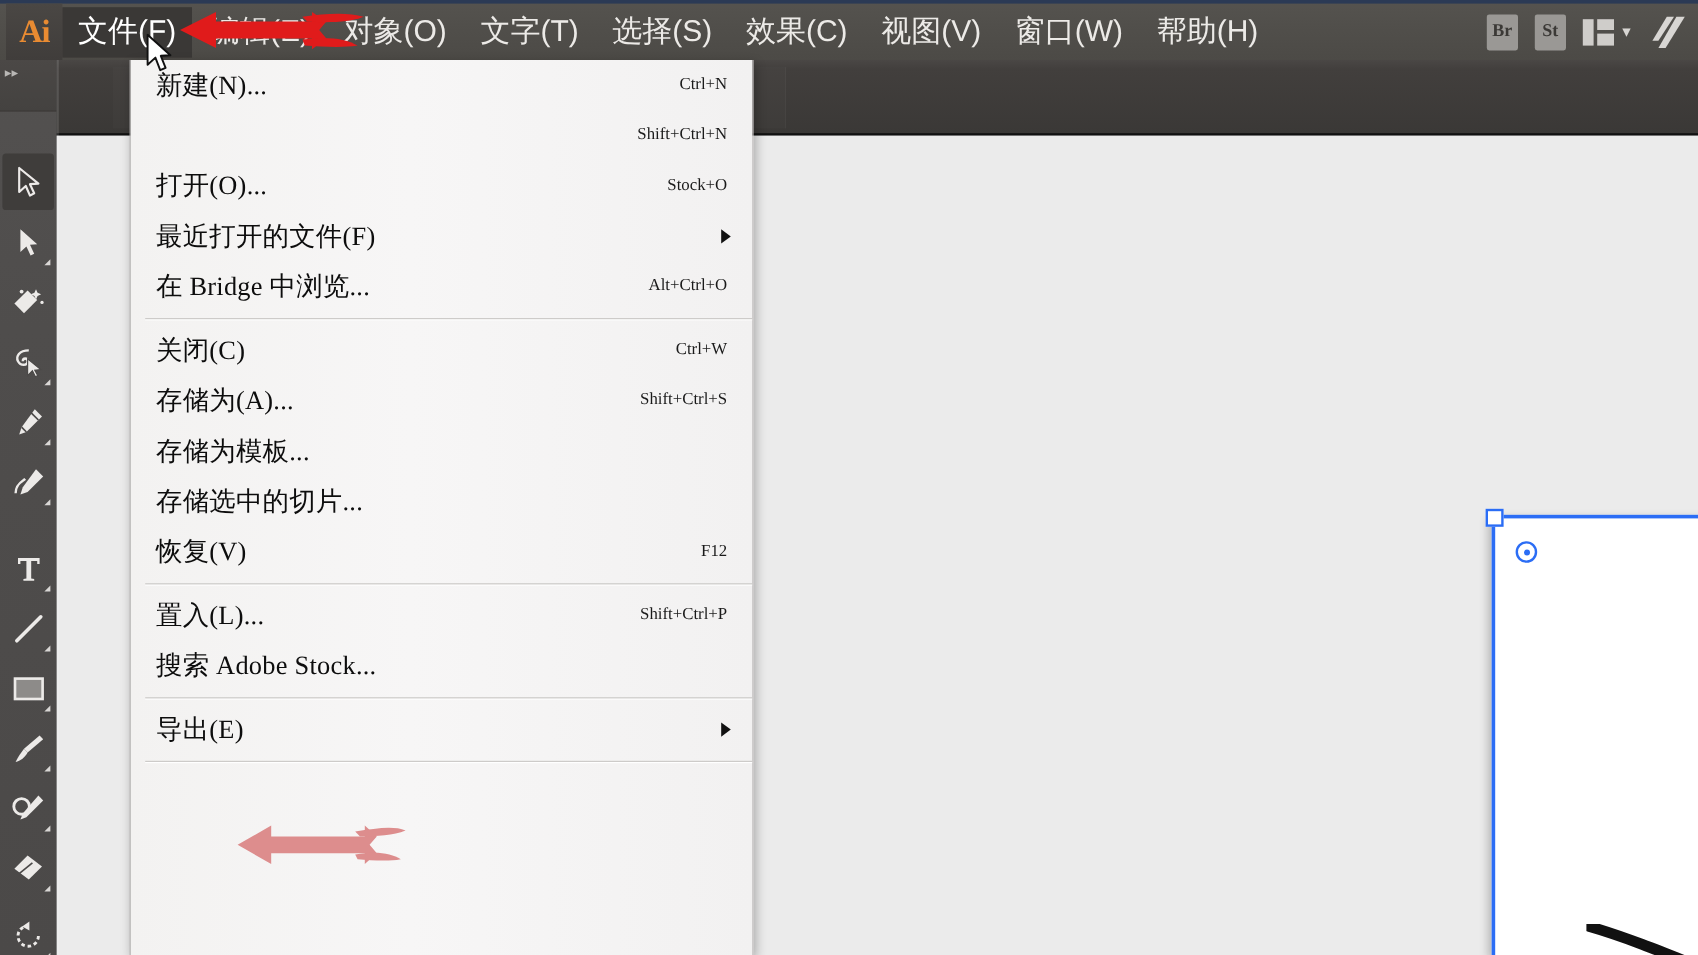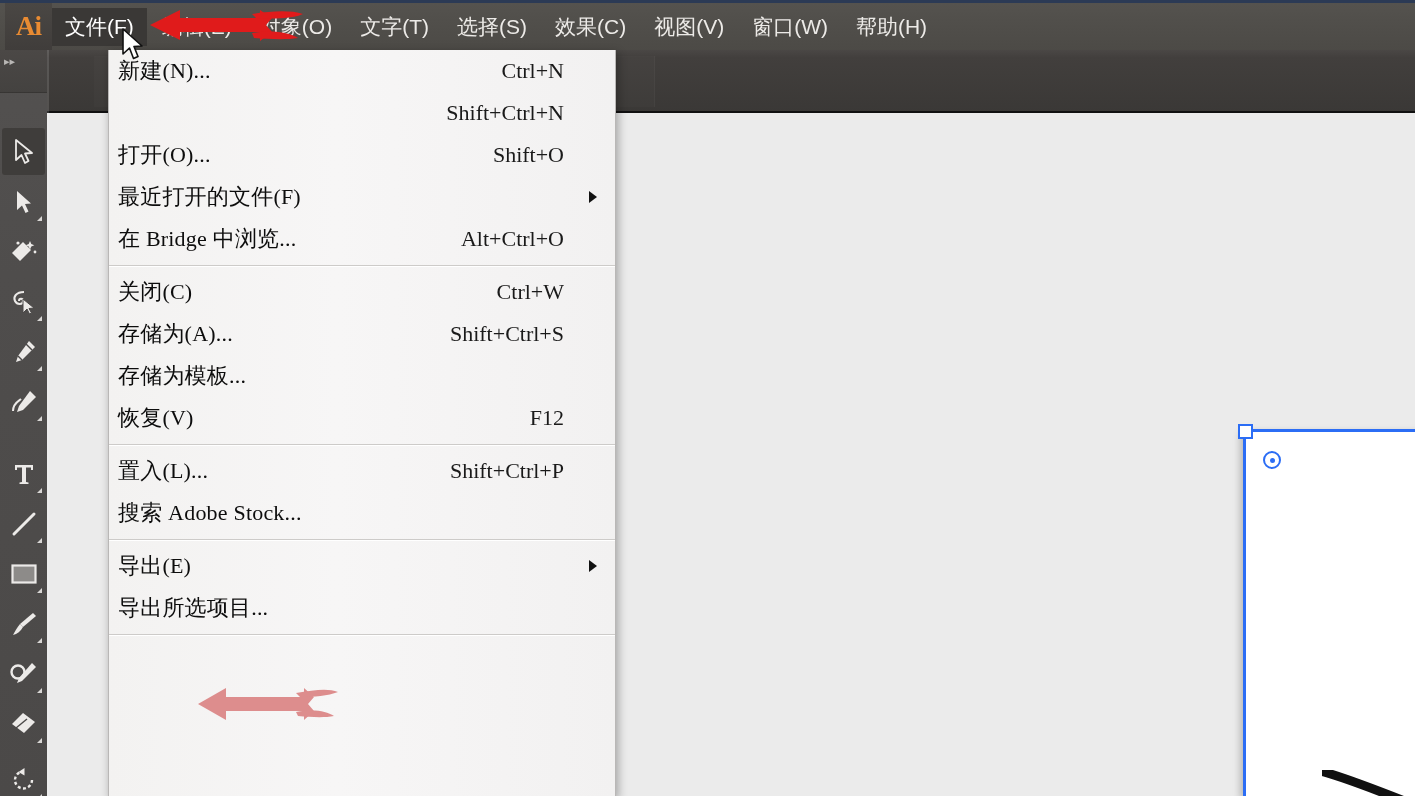--- a/index.html
+++ b/index.html
@@ -56,21 +56,21 @@
     display:flex;align-items:center;justify-content:center;
     color:#e98b32;font-size:27px;font-weight:bold;letter-spacing:-1px;
     font-family:"Liberation Serif","DejaVu Serif",serif;
     background:linear-gradient(180deg,#4a4744,#403d3b);
   }
   .menu-items{
     position:absolute;left:52px;top:3px;height:47px;
     display:flex;align-items:center;
   }
   .menu-item{
-    color:#eceae7;font-size:21px;line-height:1;
+    color:#eceae7;font-size:25px;line-height:1;
     padding:8px 13px 9px 13px;margin-right:2px;
     white-space:nowrap;cursor:default;
     font-family:"Liberation Sans","DejaVu Sans",sans-serif;
   }
   .menu-item.active{background:#3a3836;color:#fff;}
 
   .menubar-tools{
     position:absolute;right:8px;top:3px;height:47px;
     display:flex;align-items:center;gap:14px;
   }
@@ -136,31 +136,32 @@
     overflow:hidden;pointer-events:none;
   }
 
   
   .dropdown{
     position:absolute;left:108px;top:50px;width:506px;height:746px;
     background:linear-gradient(90deg,#f3f2f1 0%,#f7f6f6 45%,#f2f1f1 100%);
     border:1px solid #b9b7b6;border-top:none;
     box-shadow:2px 3px 9px rgba(0,0,0,0.32);
     overflow:hidden;
+    padding-left:12px;
   }
   .mrow{
     position:relative;height:42px;display:flex;align-items:center;
     padding:0 0 0 9px;
     font-family:"Liberation Serif","DejaVu Serif",serif;
   }
   .mrow .lbl{
     font-size:22px;color:#0d0d0d;white-space:nowrap;letter-spacing:0.2px;
   }
   .mrow .acc{
-    position:absolute;right:51px;font-size:22px;color:#1a1a1a;white-space:nowrap;
+    position:absolute;right:21px;font-size:14px;color:#1a1a1a;white-space:nowrap;
   }
   .mrow .sub{
     position:absolute;right:18px;width:0;height:0;
     border-top:6px solid transparent;border-bottom:6px solid transparent;
     border-left:8px solid #111;
   }
   .msep{height:1px;margin:5px 0 5px 0;background:#cdcbc9;}
   .msep.b{box-shadow:0 1px 0 #ffffff;}
 
   
@@ -310,35 +311,51 @@
       <div class="menu-item">编辑(E)</div>
       <div class="menu-item">对象(O)</div>
       <div class="menu-item">文字(T)</div>
       <div class="menu-item">选择(S)</div>
       <div class="menu-item">效果(C)</div>
       <div class="menu-item">视图(V)</div>
       <div class="menu-item">窗口(W)</div>
       <div class="menu-item">帮助(H)</div>
     </div>
 
+    <div class="menubar-tools">
+      <div class="sq-btn">Br</div>
+      <div class="sq-btn">St</div>
+      <div class="layout-btn">
+        <span class="layout-glyph">
+            <i></i>
+            <i></i>
+            <i></i>
+          </span>
+        <span class="chev">▾</span>
+      </div>
+      <svg class="cc-logo" viewBox="0 0 34 30">
+        <path d="M24 2 L31 2 L15 28 L9 28 Z" fill="#d8d6d3"></path>
+        <path d="M16 2 L22 2 L9 22 L4 22 Z" fill="#d8d6d3"></path>
+      </svg>
+    </div>
   </div>
 
   <div class="dropdown">
 
     <div>
       <div class="mrow">
         <span class="lbl">新建(N)...</span>
         <span class="acc">Ctrl+N</span>
       </div>
       <div class="mrow">
         <span class="acc">Shift+Ctrl+N</span>
       </div>
       <div class="mrow">
         <span class="lbl">打开(O)...</span>
-        <span class="acc">Shift+O</span>
+        <span class="acc">Stock+O</span>
       </div>
       <div class="mrow">
         <span class="lbl">最近打开的文件(F)</span>
         <span class="sub"></span>
       </div>
       <div class="mrow">
         <span class="lbl">在 Bridge 中浏览...</span>
         <span class="acc">Alt+Ctrl+O</span>
       </div>
     </div>
@@ -351,20 +368,23 @@
         <span class="acc">Ctrl+W</span>
       </div>
       <div class="mrow">
         <span class="lbl">存储为(A)...</span>
         <span class="acc">Shift+Ctrl+S</span>
       </div>
       <div class="mrow">
         <span class="lbl">存储为模板...</span>
       </div>
       <div class="mrow">
+        <span class="lbl">存储选中的切片...</span>
+      </div>
+      <div class="mrow">
         <span class="lbl">恢复(V)</span>
         <span class="acc">F12</span>
       </div>
     </div>
 
     <div class="msep b"></div>
 
     <div>
       <div class="mrow">
         <span class="lbl">置入(L)...</span>
@@ -374,23 +394,20 @@
         <span class="lbl">搜索 Adobe Stock...</span>
       </div>
     </div>
 
     <div class="msep b"></div>
 
     <div>
       <div class="mrow">
         <span class="lbl">导出(E)</span>
         <span class="sub"></span>
-      </div>
-      <div class="mrow">
-        <span class="lbl">导出所选项目...</span>
       </div>
     </div>
 
     <div class="msep b"></div>
   </div>
 
   <svg class="arrow-pink" viewBox="0 0 146 40">
     <path d="M2 20 L30 4 L30 13 L108 13 L108 4 L118 13 L112 20 L118 27 L108 36 L108 27 L30 27 L30 36 Z" fill="#dd8d8d"></path>
     <path d="M100 9 C118 6, 132 4, 142 8 C132 12, 118 13, 104 13 Z" fill="#dd8d8d"></path>
     <path d="M100 28 C118 25, 130 27, 138 32 C128 34, 114 33, 102 32 Z" fill="#dd8d8d"></path>

